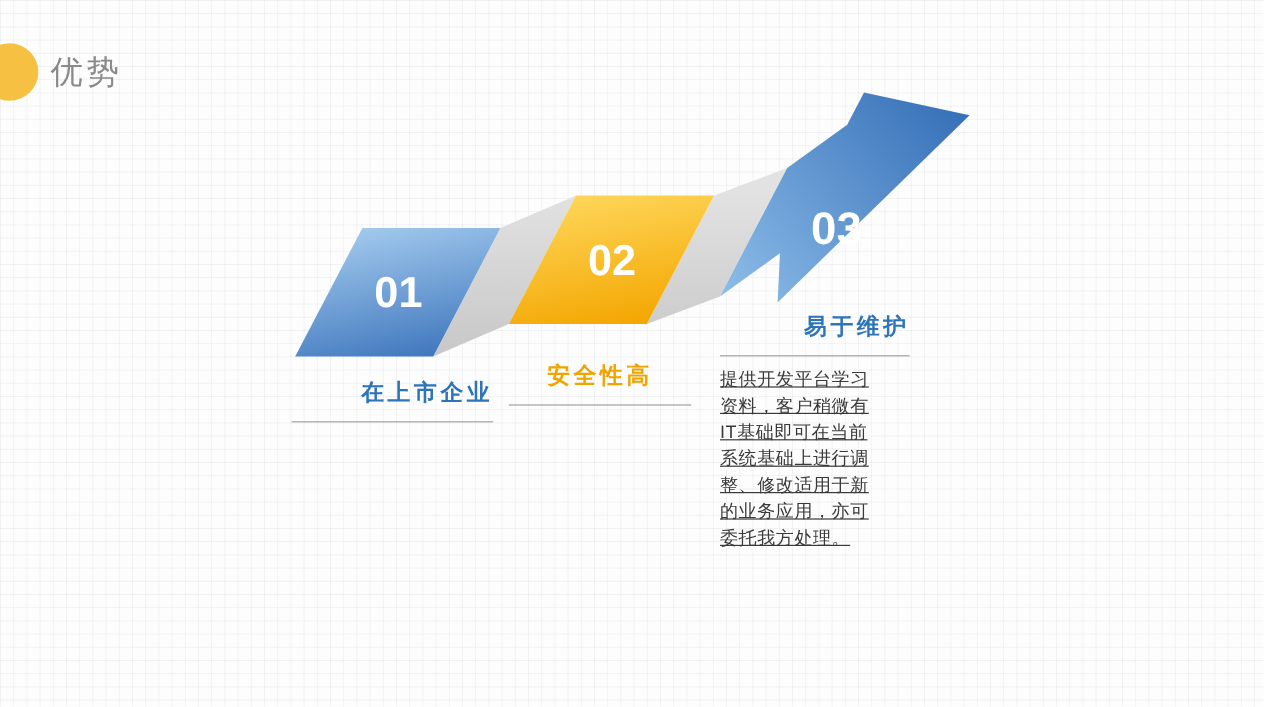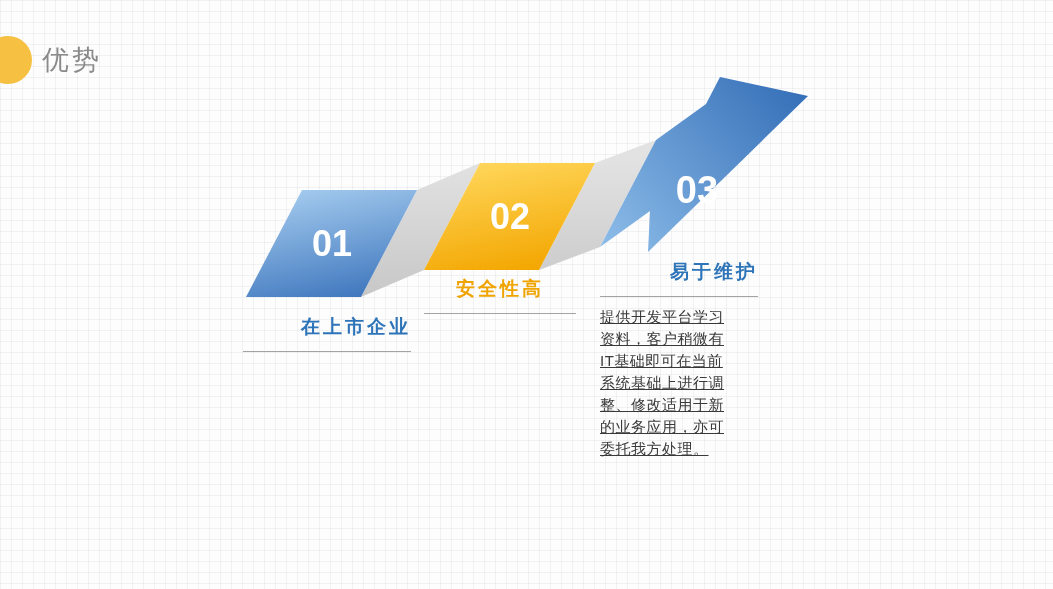--- a/index.html
+++ b/index.html
@@ -72,21 +72,21 @@
     margin-top: 9px;
     font-size: 15px;
     line-height: 22px;
     letter-spacing: 0.5px;
     color: #3a3a3a;
     white-space: pre-line;
     text-decoration: underline;
   }
 
   .col-1 { left: 243px; top: 314px; width: 168px; }
-  .col-2 { left: 424px; top: 276px; width: 152px; }
+  .col-2 { left: 424px; top: 300px; width: 152px; }
   .col-3 { left: 600px; top: 259px; width: 158px; }
 </style>
 </head>
 <body>
 
 <div class="slide">
 
   <div class="deco-circle"></div>
 
   <div class="page-title">优势</div>

